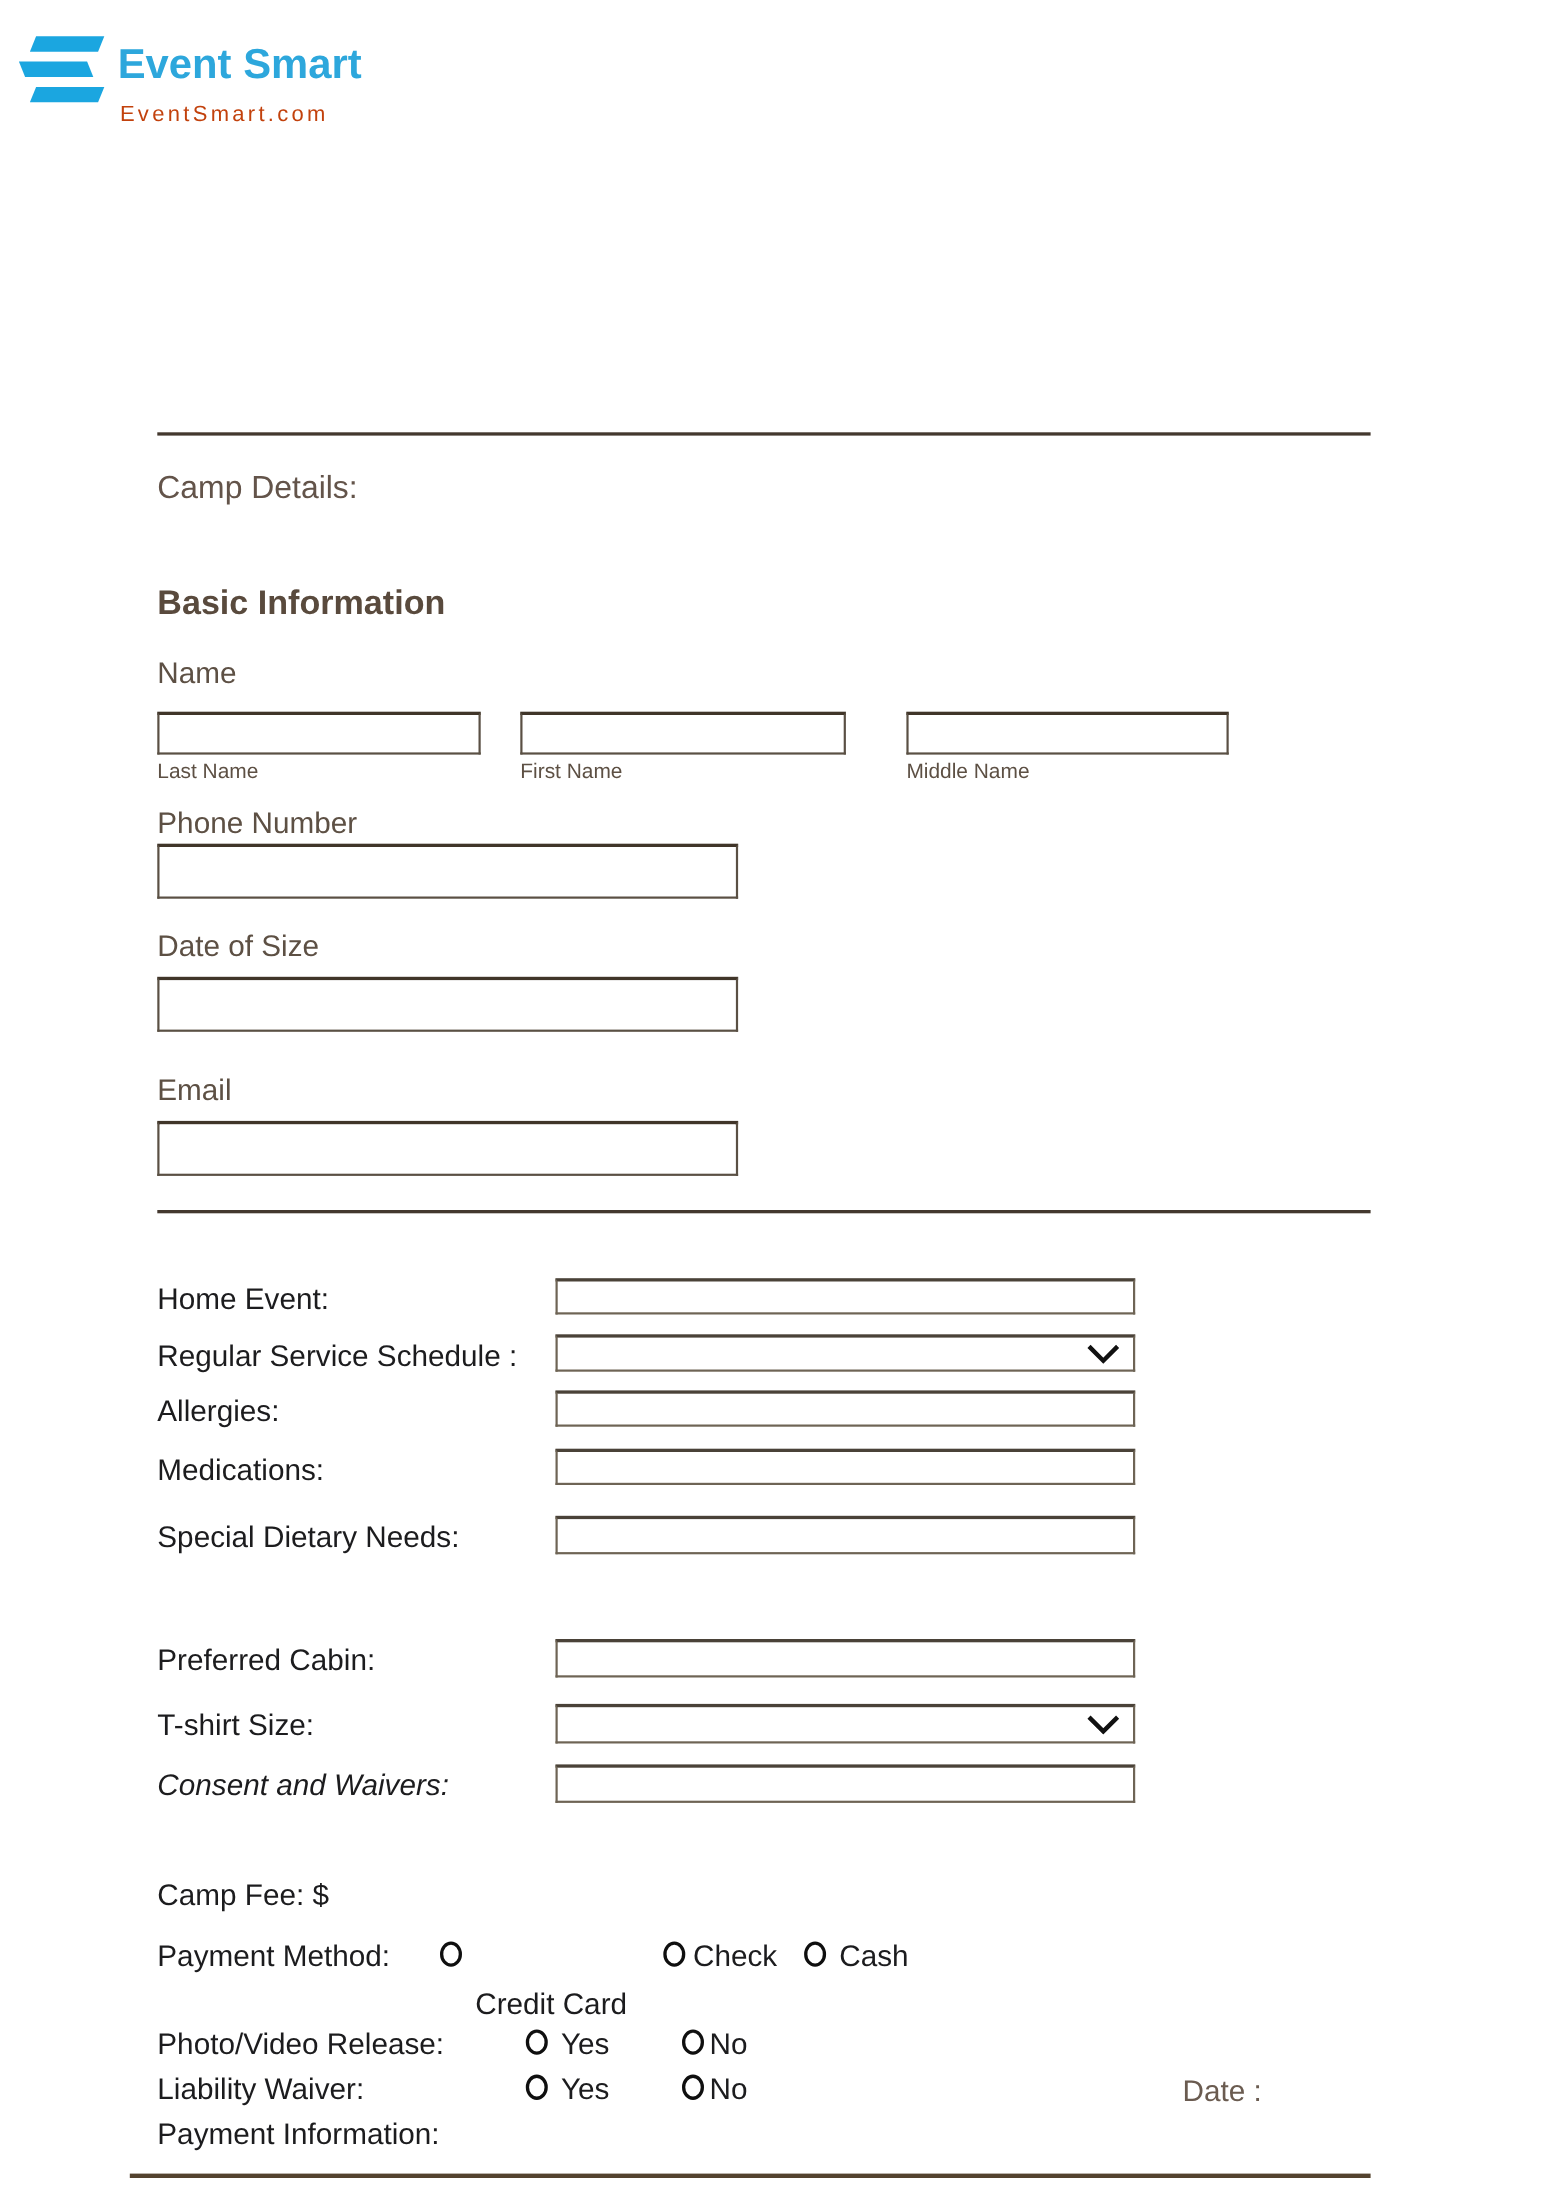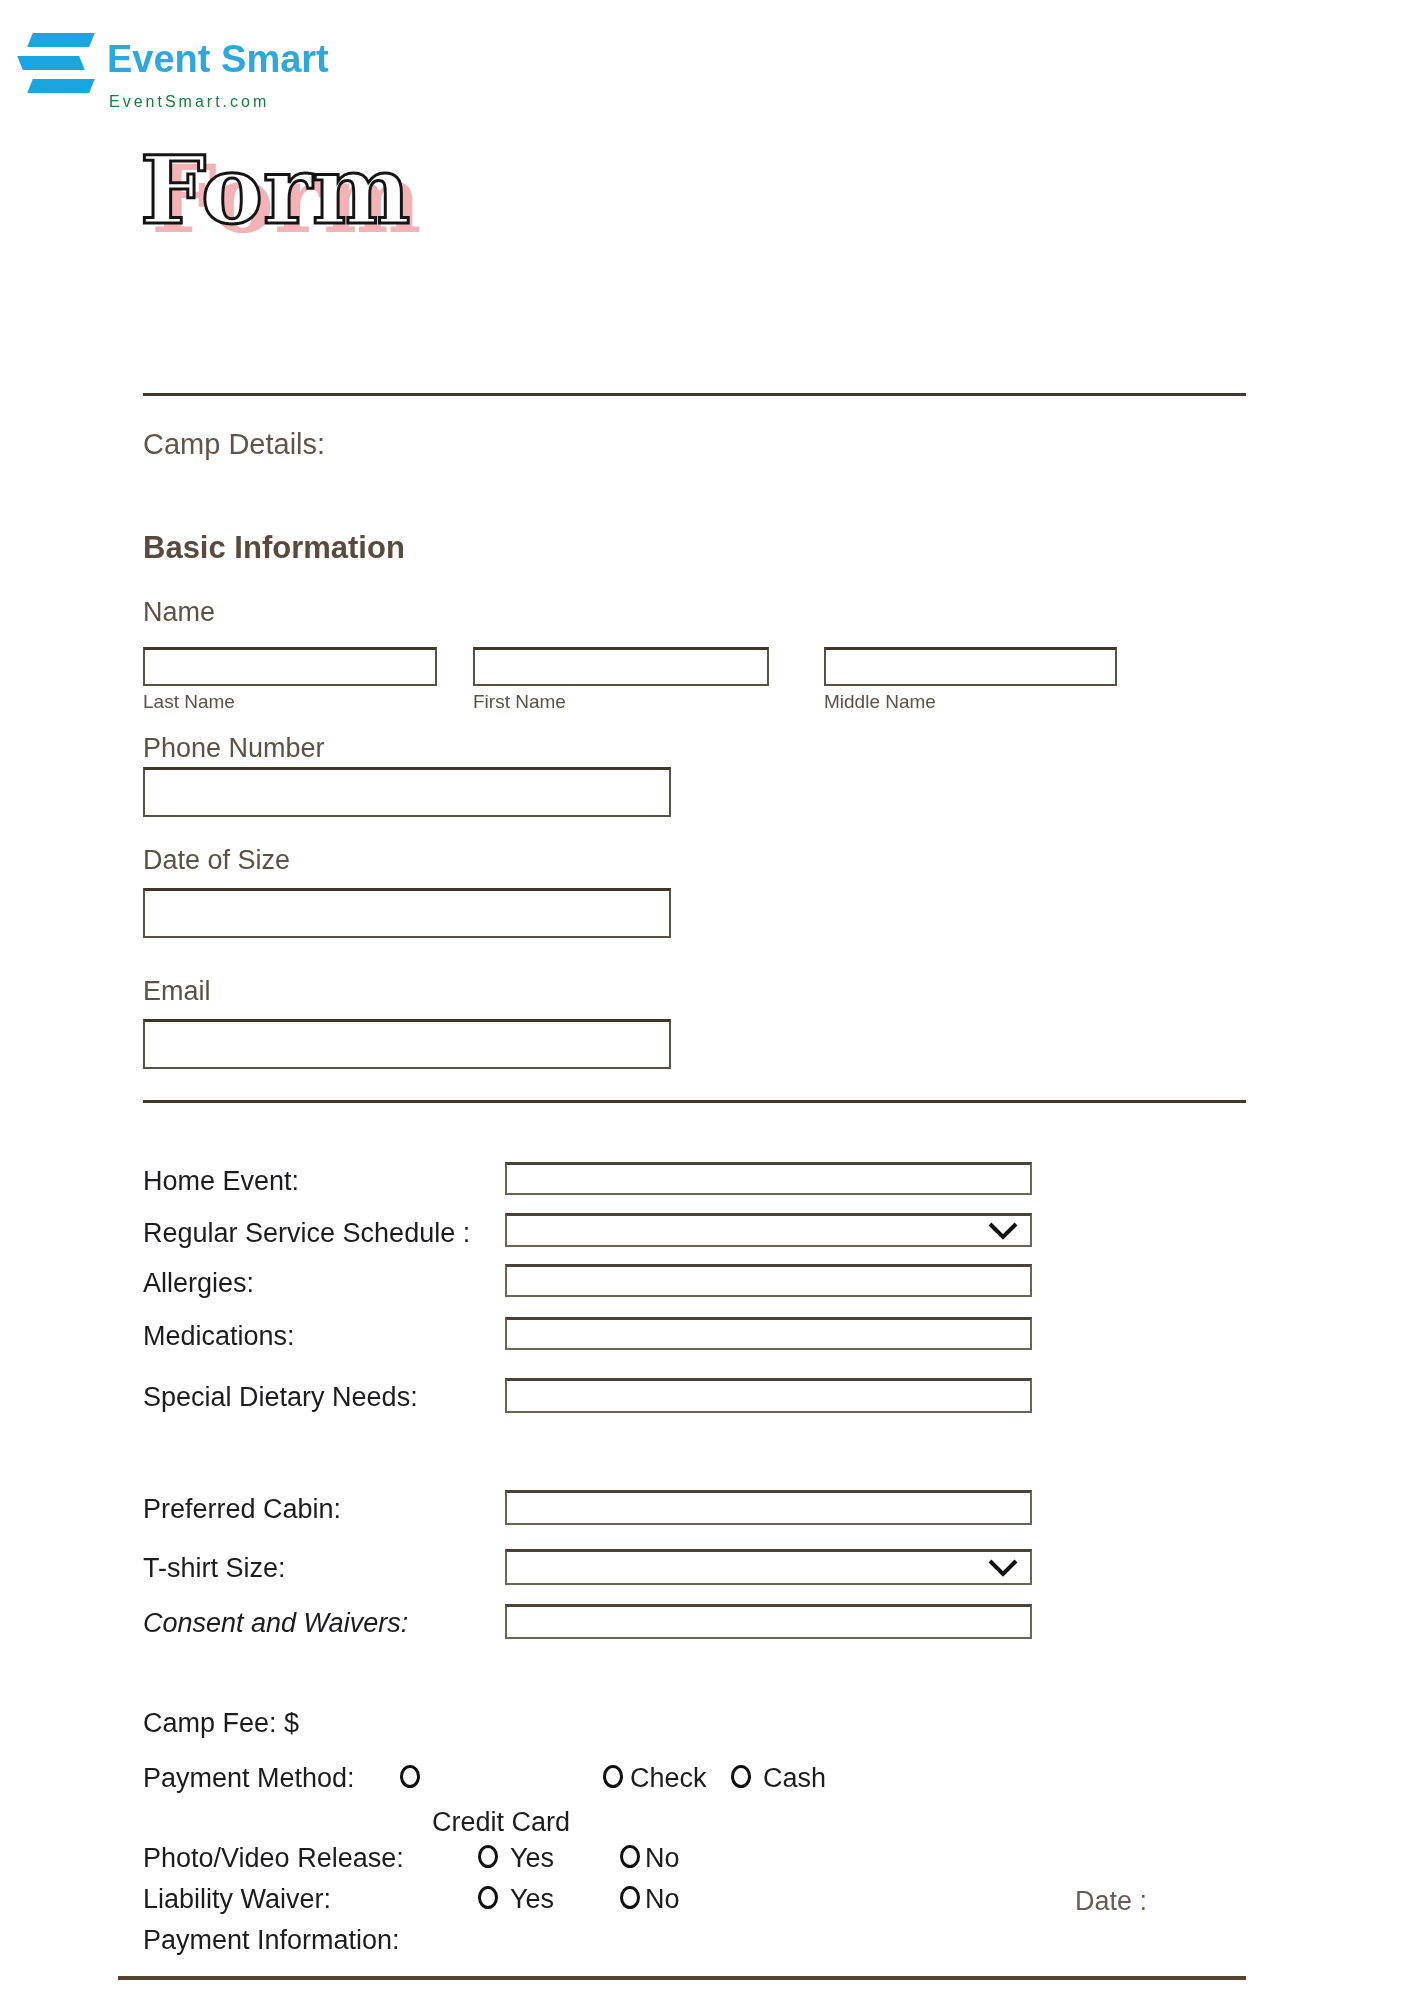--- a/index.html
+++ b/index.html
@@ -8,21 +8,21 @@
     position:relative; width:1246px; height:2000px; background:#ffffff;
     font-family:"Liberation Sans", sans-serif; overflow:hidden;
   }
   
   .logo-icon { position:absolute; left:18px; top:33px; width:90px; height:70px; }
   .logo-bar { width:62px; height:14px; background:#1ba6e0; margin-bottom:9px; }
   .logo-bar.b1 { margin-left:12px; transform:skewX(-22deg); }
   .logo-bar.b2 { margin-left:2px;  transform:skewX(22deg); }
   .logo-bar.b3 { margin-left:12px; transform:skewX(-22deg); }
   .brand-name   { position:absolute; left:107px; top:38px; font-size:38px; font-weight:bold; color:#2da7dc; }
-  .brand-domain { position:absolute; left:109px; top:93px; font-size:16px; color:#15803d; letter-spacing:3px; }
+  .brand-domain { position:absolute; left:109px; top:93px; font-size:20px; color:#c2410c; letter-spacing:3px; }
   
   .form-title {
     position:absolute; left:140px; top:140px;
     font-family:"DejaVu Serif", serif; font-weight:bold;
     font-size:93px; line-height:102px; color:#ffffff;
     -webkit-text-stroke:3px #141414;
     text-shadow:11px 9px 0 #f3b2b6;
   }
   
   .hr1 { position:absolute; left:143px; top:393px;  width:1140px; height:3px; background:#43382e; }
@@ -65,21 +65,20 @@
 
   <div class="logo-icon">
     <div class="logo-bar b1"></div>
     <div class="logo-bar b2"></div>
     <div class="logo-bar b3"></div>
   </div>
   <div class="brand-name">Event Smart</div>
   <div class="brand-domain">EventSmart.com</div>
 
   <div class="form-title">
-    <div>Form</div>
   </div>
 
   <div class="hr1"></div>
 
   <div class="camp-details">Camp Details:</div>
 
   <div class="basic-info-heading">Basic Information</div>
 
   <div class="brown-label" style="left:143px; top:597px;">Name</div>
   <input class="t-input" style="left: 143px; top: 647px; width: 294px; height: 39px;" value="">

